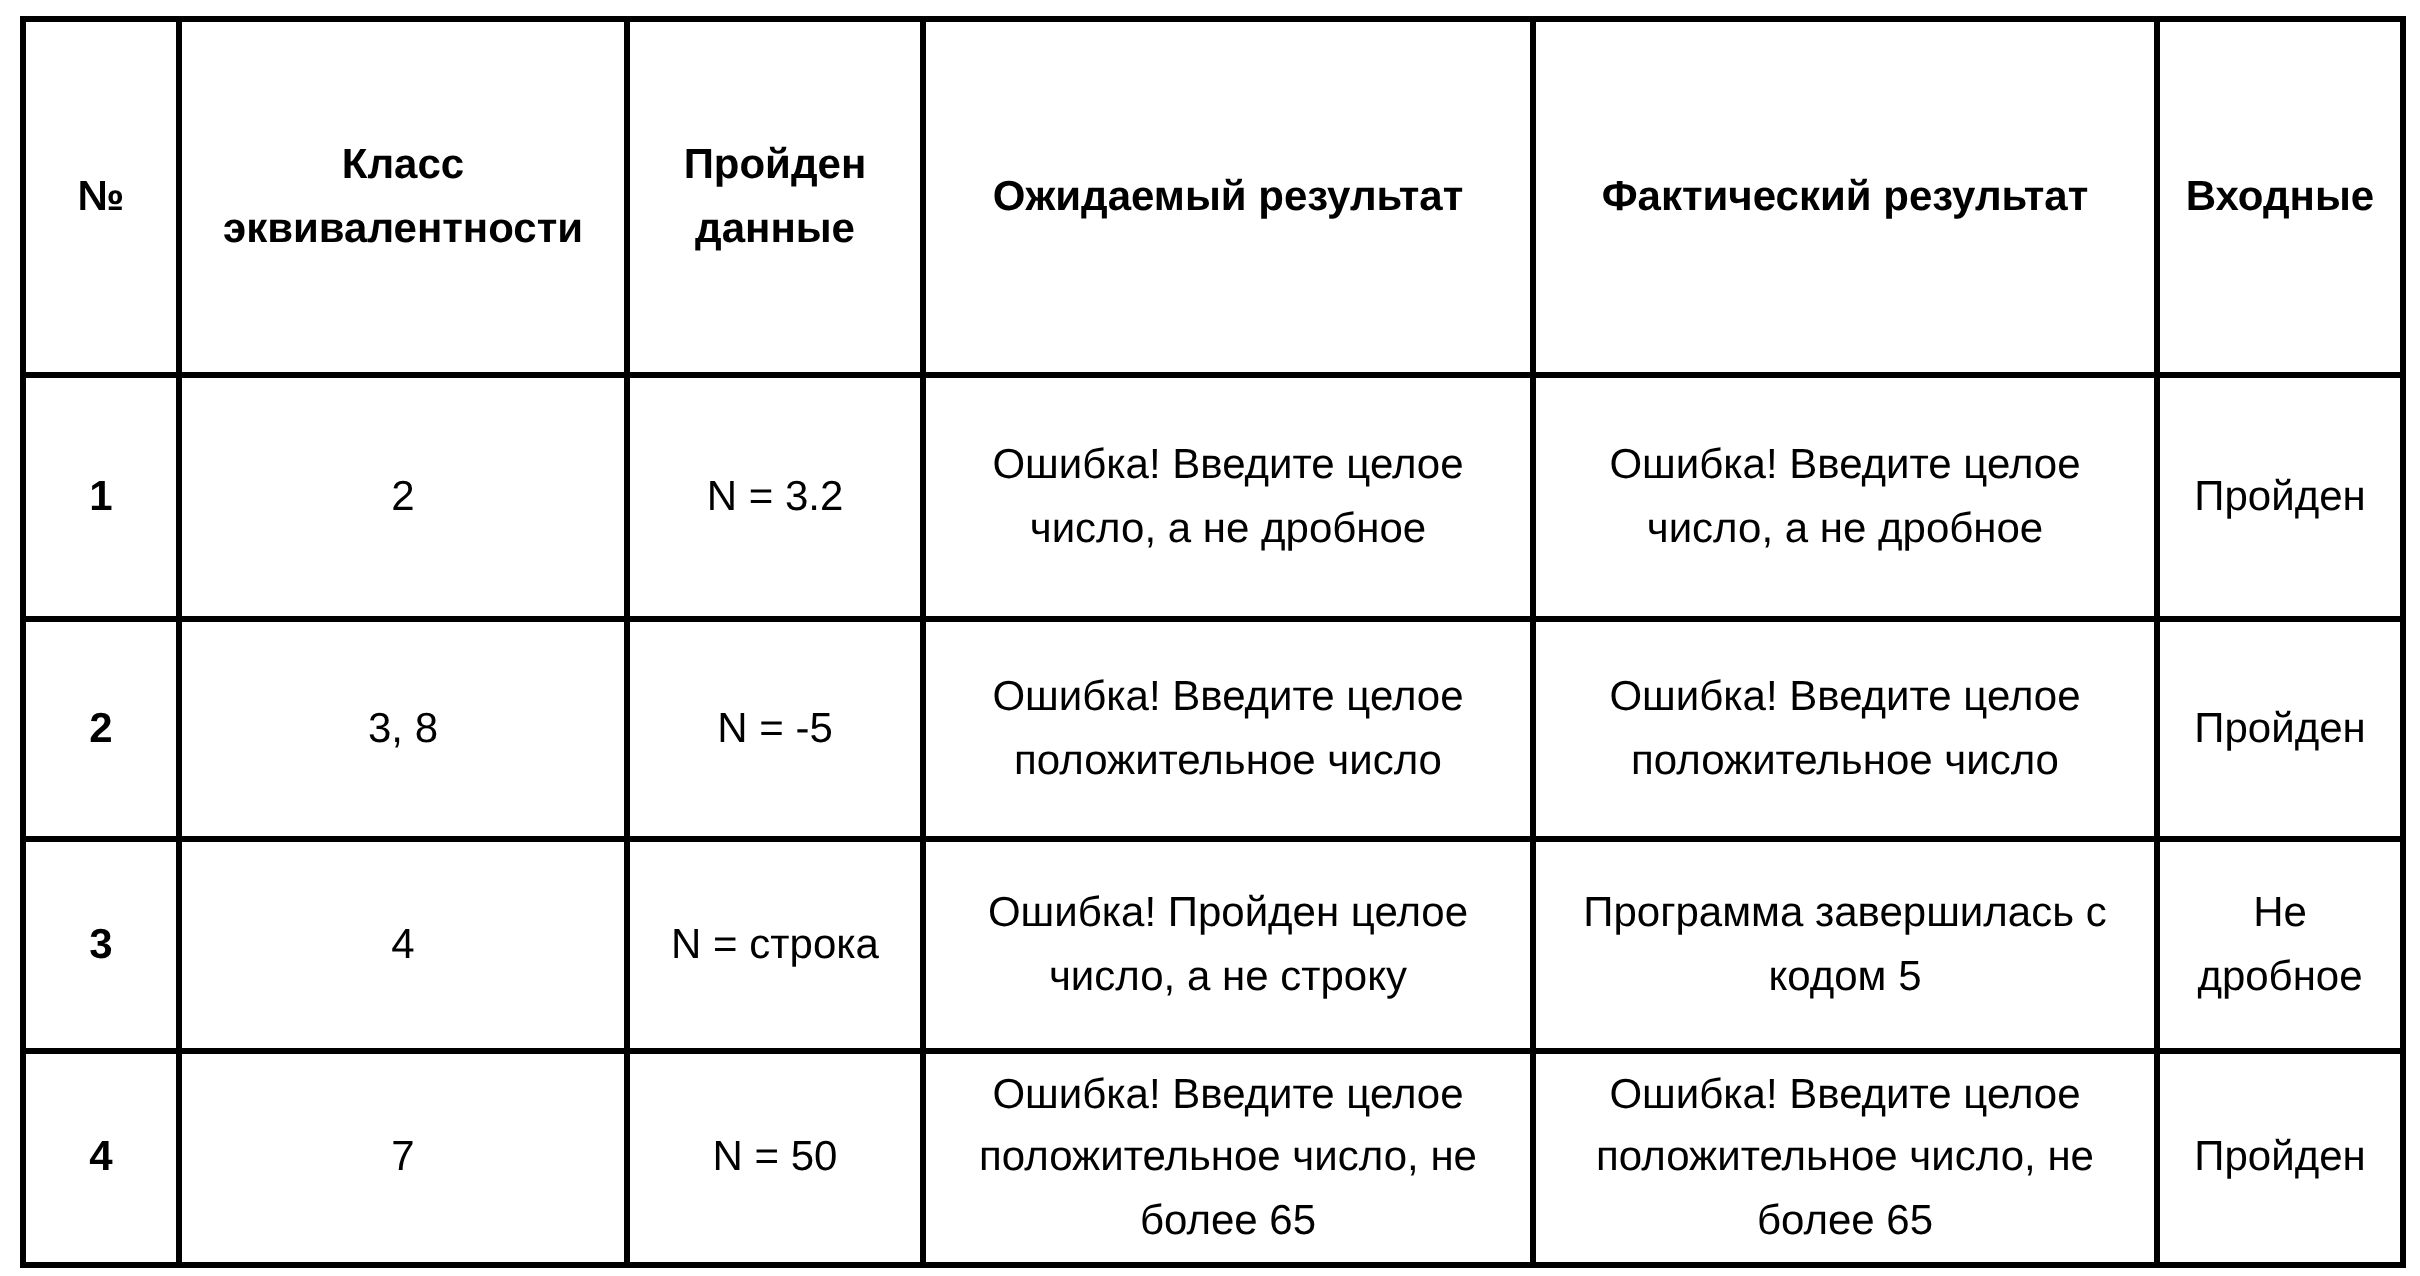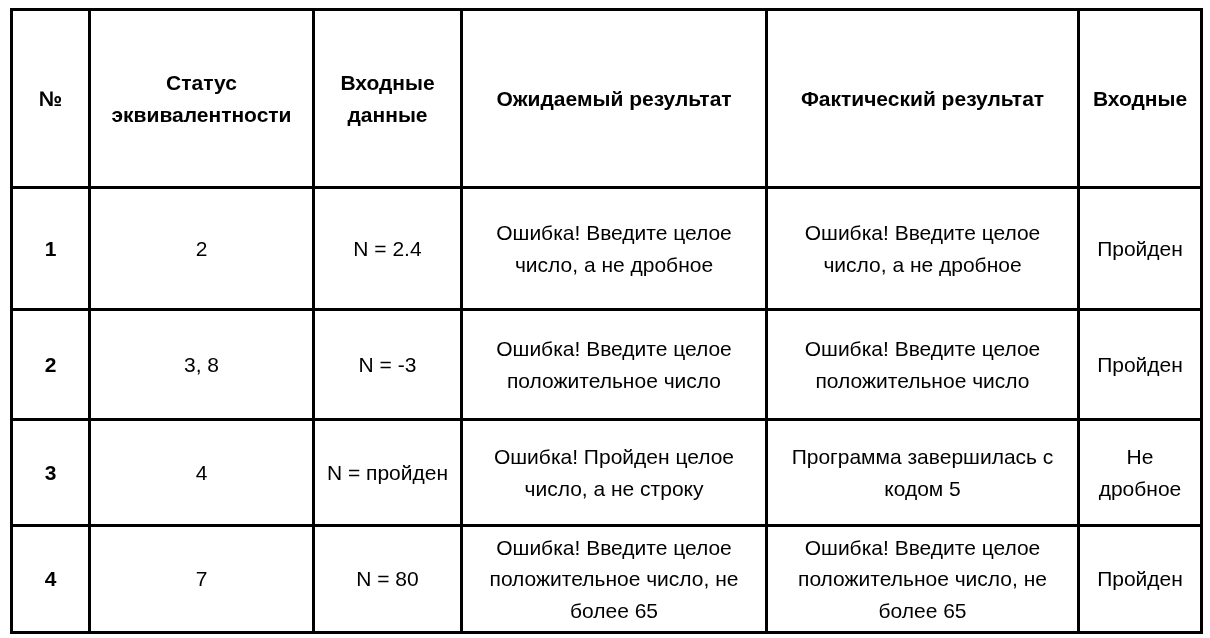--- a/index.html
+++ b/index.html
@@ -64,55 +64,55 @@
       <col class="c-num">
       <col class="c-eqclass">
       <col class="c-input">
       <col class="c-expected">
       <col class="c-actual">
       <col class="c-status">
     </colgroup>
     <thead>
       <tr class="r-header">
         <th>№</th>
-        <th>Статус эквивалентности</th>
-        <th>Входные данные</th>
+        <th>Класс эквивалентности</th>
+        <th>Пройден данные</th>
         <th>Ожидаемый результат</th>
         <th>Фактический результат</th>
         <th>Входные</th>
       </tr>
     </thead>
     <tbody>
       <tr class="r-1">
         <td class="cell-num">1</td>
         <td>2</td>
-        <td>N = 2.4</td>
+        <td>N = 3.2</td>
         <td>Ошибка! Введите целое число, а не дробное</td>
         <td>Ошибка! Введите целое число, а не дробное</td>
         <td>Пройден</td>
       </tr>
       <tr class="r-2">
         <td class="cell-num">2</td>
         <td>3, 8</td>
-        <td>N = -3</td>
+        <td>N = -5</td>
         <td>Ошибка! Введите целое положительное число</td>
         <td>Ошибка! Введите целое положительное число</td>
         <td>Пройден</td>
       </tr>
       <tr class="r-3">
         <td class="cell-num">3</td>
         <td>4</td>
-        <td>N = пройден</td>
+        <td>N = строка</td>
         <td>Ошибка! Пройден целое число, а не строку</td>
         <td>Программа завершилась с кодом 5</td>
         <td>Не дробное</td>
       </tr>
       <tr class="r-4">
         <td class="cell-num">4</td>
         <td>7</td>
-        <td>N = 80</td>
+        <td>N = 50</td>
         <td>Ошибка! Введите целое положительное число, не более 65</td>
         <td>Ошибка! Введите целое положительное число, не более 65</td>
         <td>Пройден</td>
       </tr>
     </tbody>
   </table>
 </div>
 
 </body></html>

